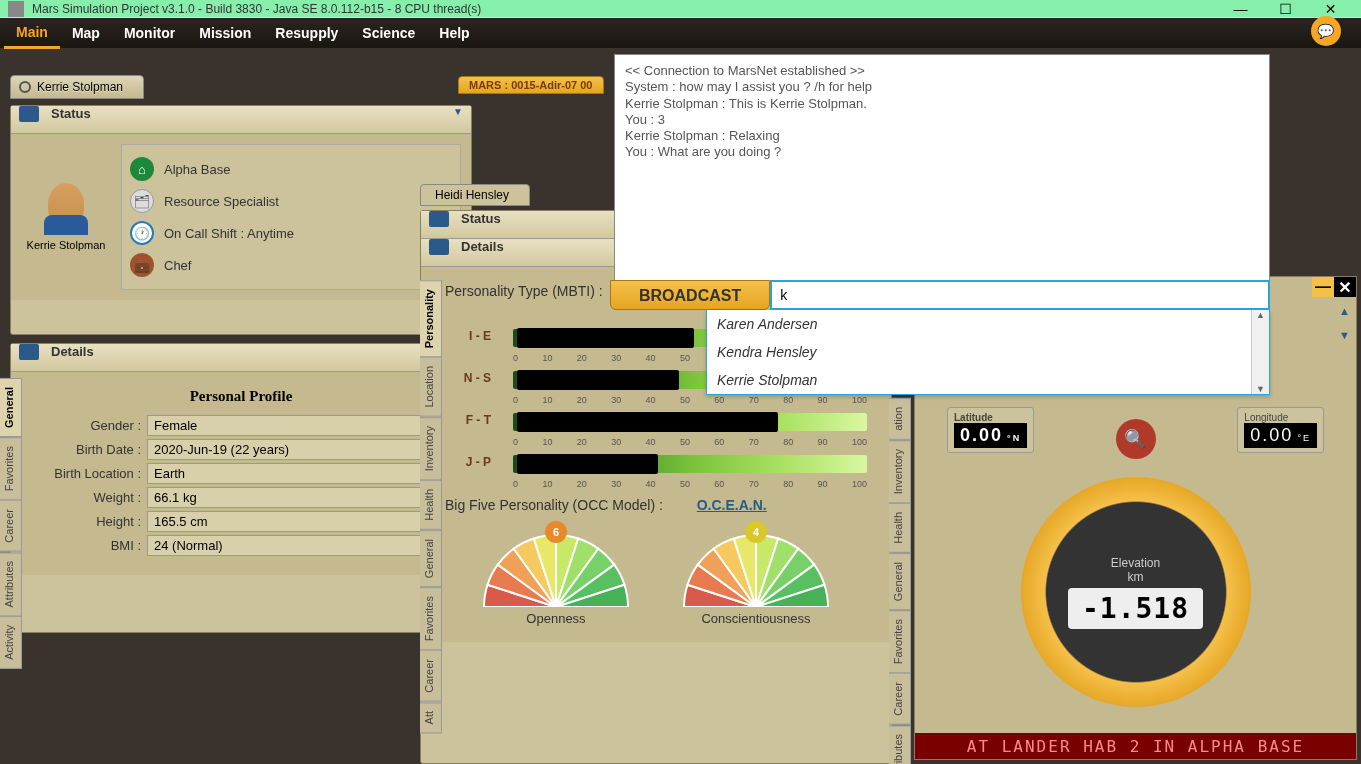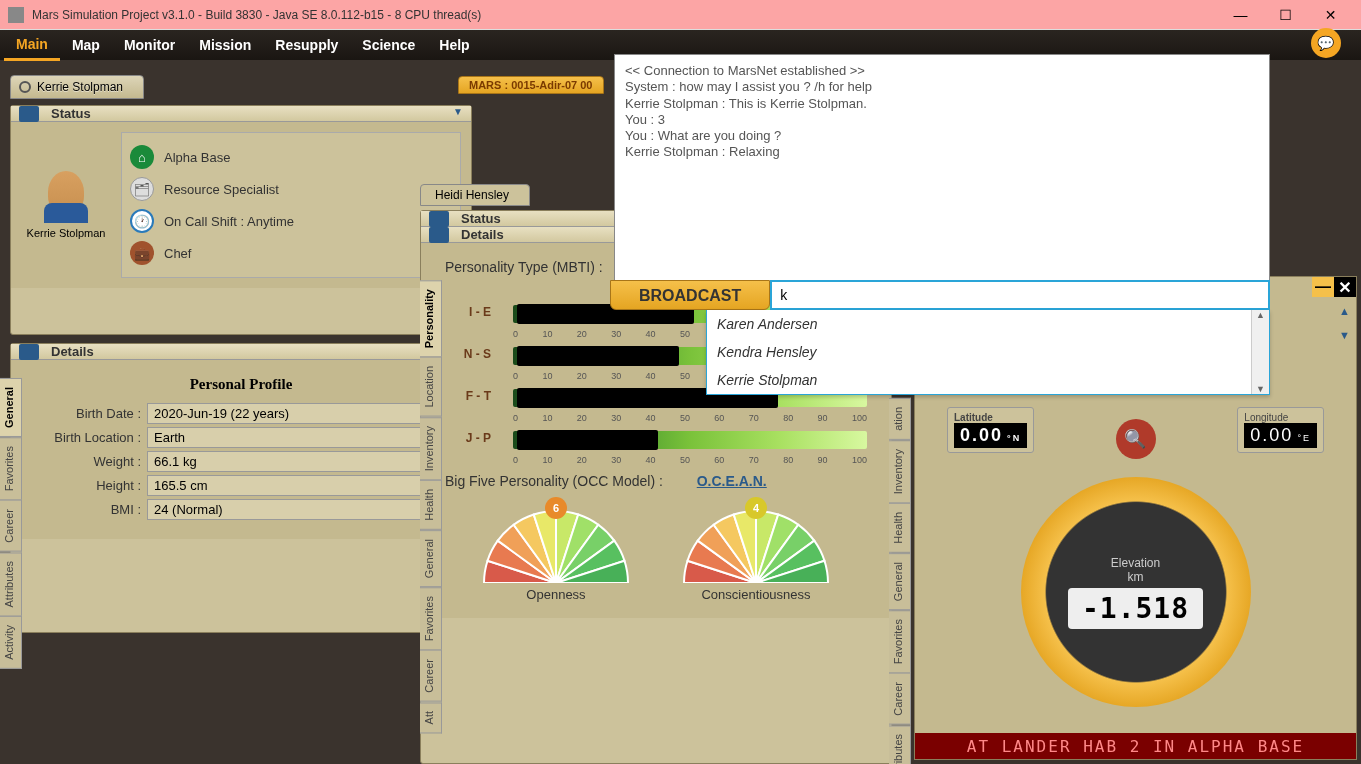--- a/index.html
+++ b/index.html
@@ -1,19 +1,19 @@
 <!DOCTYPE html>
 <html><head>
 <meta charset="utf-8">
 <style>
 * { margin:0; padding:0; box-sizing:border-box; font-family:"Segoe UI",Tahoma,sans-serif; }
 body { width:1361px; height:764px; background:#3a332d; overflow:hidden; position:relative; }
 
 
-.titlebar { height:30px; background:#fca5a5; display:flex; align-items:center; padding:0 8px; border-bottom:1px solid #ddd; }
+.titlebar { height:18px; background:#86efac; display:flex; align-items:center; padding:0 8px; border-bottom:1px solid #ddd; }
 .titlebar .app-icon { width:16px; height:16px; background:#888; margin-right:8px; }
 .titlebar .title { font-size:12px; color:#333; flex:1; }
 .titlebar .winbtn { width:45px; height:29px; display:flex; align-items:center; justify-content:center; font-size:14px; }
 
 
 .menubar { height:30px; background:linear-gradient(#2a2520,#1a1612); display:flex; align-items:center; padding:0 4px; position:relative; }
 .menubar .menuitem { color:#fff; font-size:14px; font-weight:600; padding:6px 12px; cursor:pointer; }
 .menubar .menuitem.active { border-bottom:3px solid #f5a623; color:#f5a623; }
 .menubar .chat-icon { position:absolute; right:20px; top:-2px; width:30px; height:30px; border-radius:50%; background:#f5a623; display:flex; align-items:center; justify-content:center; color:#fff; font-size:14px; }
 
@@ -21,21 +21,21 @@
 .tabstrip { position:absolute; top:60px; left:0; height:24px; display:flex; }
 .persontab { background:linear-gradient(#ddd5b8,#c4b98f); border:1px solid #888; border-radius:4px 4px 0 0; padding:2px 20px 2px 8px; font-size:12px; display:flex; align-items:center; gap:6px; margin-right:2px; text-shadow:0 1px 0 rgba(255,255,255,0.5); }
 .persontab .circ { width:12px; height:12px; border:2px solid #555; border-radius:50%; display:inline-block;}
 
 
 .panel { position:absolute; background:#ccc29b; border:1px solid #8a7f5c; border-radius:3px; }
 .panel-left1 { top:82px; left:10px; width:462px; }
 .panel-left2 { top:343px; left:10px; width:462px; }
 .panel-right { top:184px; left:420px; width:472px; }
 
-.panel-head { height:16px; background:linear-gradient(#e8e0c2,#d2c89f); border-bottom:1px solid #999; display:flex; align-items:flex-start; padding:0 8px; font-weight:700; font-size:13px; color:#333; }
+.panel-head { height:28px; background:linear-gradient(#e8e0c2,#d2c89f); border-bottom:1px solid #999; display:flex; align-items:flex-start; padding:0 8px; font-weight:700; font-size:13px; color:#333; }
 .panel-head .hicon { width:20px; height:16px; background:#2a5a8a; border-radius:2px; margin-right:12px; display:inline-block; }
 .panel-head .collapse { margin-left:auto; color:#2a5a8a; font-size:10px; }
 .panel-body { padding:10px; background:#c4b98f; }
 
 
 .status-row { display:flex; align-items:center; gap:10px; }
 .portrait-col { display:flex; flex-direction:column; align-items:center; width:90px; }
 .portrait { width:36px; height:42px; background:linear-gradient(#d8a060,#c89050); border-radius:50% 50% 40% 40%; margin-bottom:4px; position:relative;}
 .portrait::after{content:"";position:absolute;bottom:-10px;left:-4px;width:44px;height:20px;background:#2a5a9a;border-radius:8px 8px 0 0;}
 .portrait-name { font-size:11px; text-align:center; margin-top:10px;}
@@ -174,20 +174,24 @@
 </div>
 
 <div class="panel panel-left2" style="height:290px;">
   <div class="panel-head">
     <span class="hicon"></span>
     <span>Details</span>
   </div>
   <div class="details-body">
     <div class="section-title">Personal Profile</div>
     <div id="profile-rows">
+        <div class="kv-row">
+          <span class="k">Gender :</span>
+          <span class="v">Female</span>
+        </div>
         <div class="kv-row">
           <span class="k">Birth Date :</span>
           <span class="v">2020-Jun-19 (22 years)</span>
         </div>
         <div class="kv-row">
           <span class="k">Birth Location :</span>
           <span class="v">Earth</span>
         </div>
         <div class="kv-row">
           <span class="k">Weight :</span>
@@ -368,22 +372,22 @@
     <div class="vtab">Favorites</div>
     <div class="vtab">Career</div>
     <div class="vtab">Attributes</div>
   </div>
 
 <div class="chat" id="chatlines">
     <div>&lt;&lt; Connection to MarsNet established &gt;&gt;</div>
     <div>System : how may I assist you ? /h for help</div>
     <div>Kerrie Stolpman : This is Kerrie Stolpman.</div>
     <div>You : 3</div>
+    <div>Kerrie Stolpman : Relaxing</div>
     <div>You : What are you doing ?</div>
-    <div>Kerrie Stolpman : Relaxing</div>
   </div>
 <div class="broadcast-row">
   <button class="broadcast-btn">BROADCAST</button>
   <input class="broadcast-input" value="k" style="">
 </div>
 <div class="autocomplete" id="aclist">
   <div class="ac-item">Karen Andersen</div>
     <div class="ac-item">Kendra Hensley</div>
     <div class="ac-item">Kerrie Stolpman</div>
     <div class="ac-scroll">

